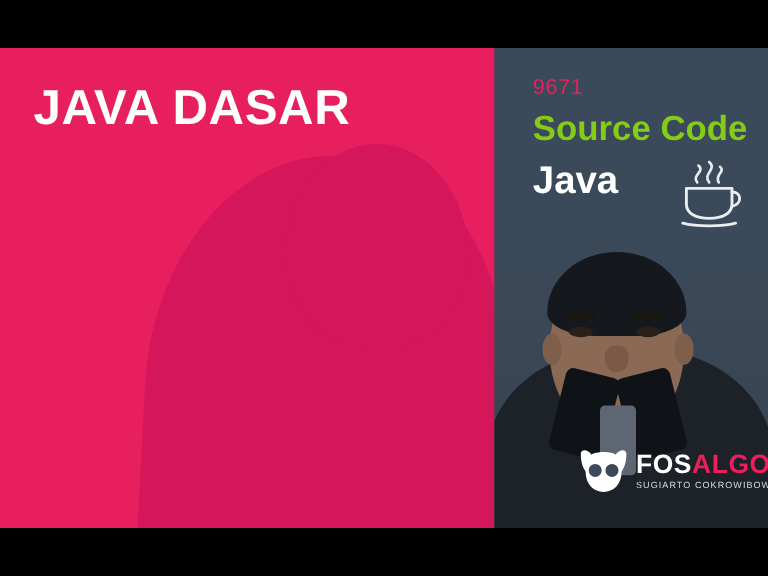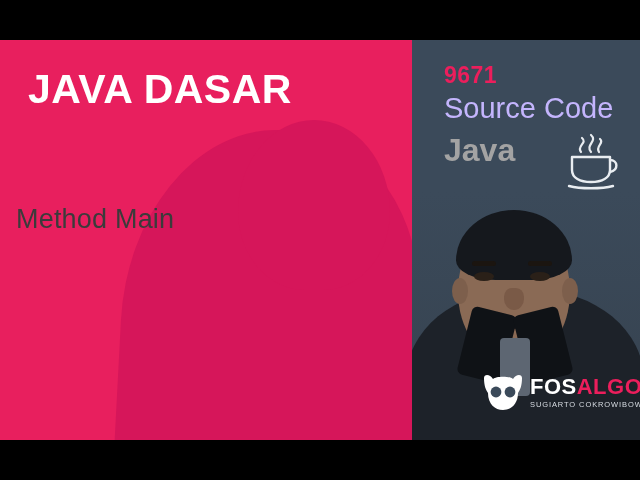--- a/index.html
+++ b/index.html
@@ -88,39 +88,39 @@
     width: 228px;
     height: 400px;
     background: #3b4a5a;
     overflow: hidden;
   }
   .ep-number {
     position: absolute;
     left: 32px;
     top: 22px;
     color: #ec1e5c;
-    font-size: 23px;
-    font-weight: bold;
+    font-size: 18px;
+    font-weight: normal;
     letter-spacing: 0.5px;
   }
   .rp-line1 {
     position: absolute;
     left: 32px;
     top: 52px;
-    color: #c4b5fd;
+    color: #84cc16;
     font-size: 29px;
-    font-weight: normal;
+    font-weight: bold;
     letter-spacing: 0px;
     white-space: nowrap;
   }
   .rp-line2 {
     position: absolute;
     left: 32px;
     top: 92px;
-    color: #a3a3a3;
+    color: #ffffff;
     font-size: 32px;
     font-weight: bold;
     letter-spacing: 0px;
   }
   .java-cup {
     position: absolute;
     left: 148px;
     top: 92px;
     width: 62px;
     height: 58px;
@@ -300,21 +300,20 @@
 
 <div class="frame">
 
   <div class="video">
 
     <div class="left-panel">
       <div class="silhouette"></div>
       <div class="silhouette-head"></div>
       <div class="title">JAVA DASAR</div>
       <div class="subtitle">
-        <div>Method Main</div>
       </div>
     </div>
 
     <div class="right-panel">
 
       <div class="person">
         <div class="p-bg"></div>
         <div class="p-body"></div>
         <div class="p-neck"></div>
         <div class="p-head"></div>

